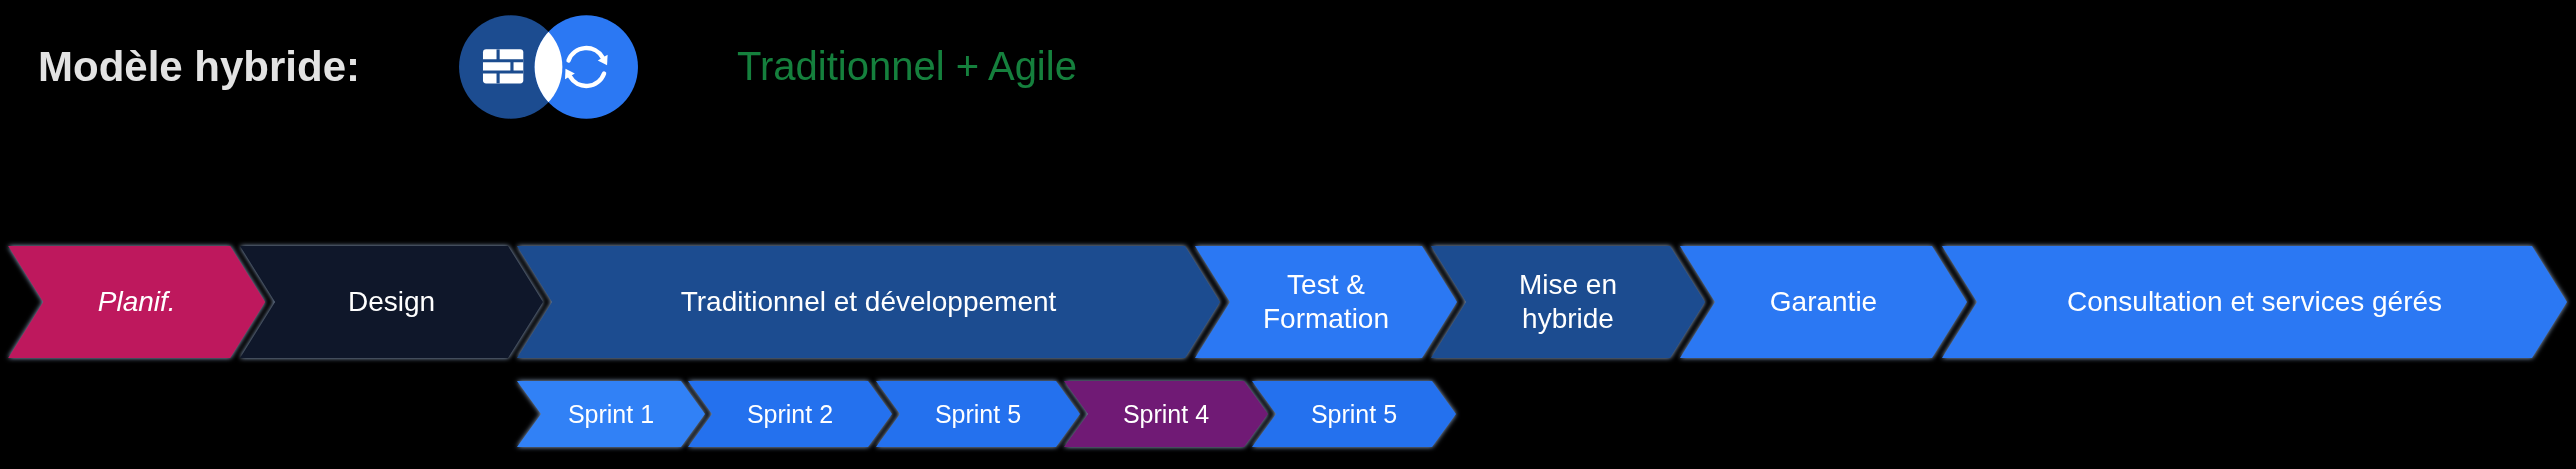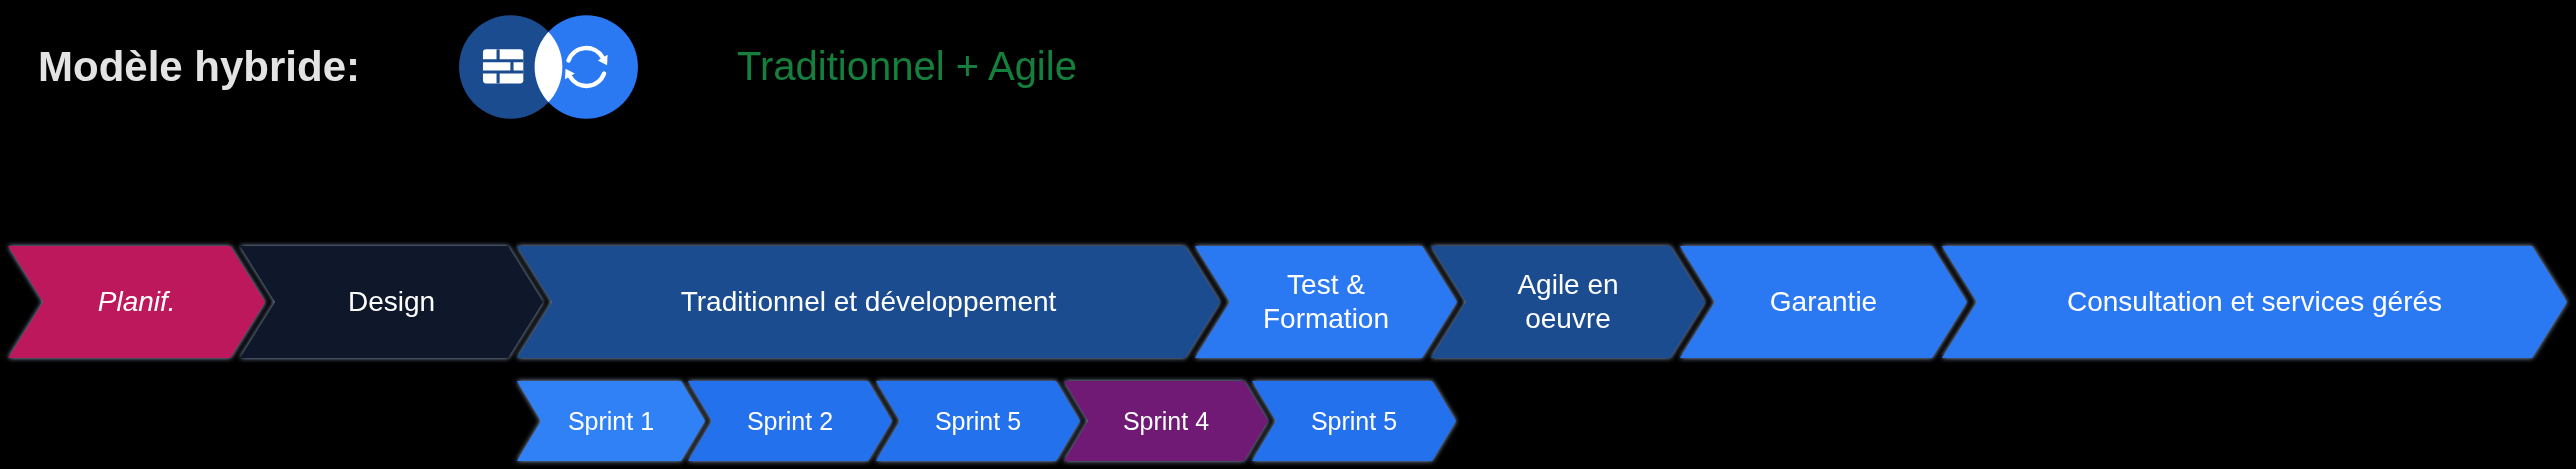--- a/index.html
+++ b/index.html
@@ -9,21 +9,21 @@
 
   
   .hdr{position:absolute;left:38px;top:8.8px;display:flex;align-items:center;gap:94px}
   .title{font-size:42px;font-weight:700;color:#e3e3e3}
   .subtitle{font-size:40px;font-weight:400;color:#15803d}
   .venn svg{display:block}
 
   
   .chev{position:absolute;filter:drop-shadow(0 0 2.5px rgba(186,214,255,.85))}
   .big{top:246px;height:112px}
-  .sprint{top:381px;height:80px}
+  .sprint{top:381px;height:66px}
   .fill{width:100%;height:100%;display:flex;flex-direction:column;align-items:center;
         justify-content:center;color:#fff;text-align:center;line-height:1.22}
   .big .fill{font-size:28px;padding:0 49px;
     clip-path:polygon(0 0,calc(100% - 35px) 0,100% 50%,calc(100% - 35px) 100%,0 100%,35px 50%)}
   .sprint .fill{font-size:25px;padding:0 35px;
     clip-path:polygon(0 0,calc(100% - 24px) 0,100% 50%,calc(100% - 24px) 100%,0 100%,24px 50%)}
   .lbl{display:block;white-space:nowrap}
 </style>
 </head>
 <body>
@@ -87,22 +87,22 @@
 
     <div class="chev big" style="left:1195px;width:262px">
       <div class="fill" style="background: rgb(43, 120, 243);">
         <span class="lbl">Test &amp;</span>
         <span class="lbl">Formation</span>
       </div>
     </div>
 
     <div class="chev big" style="left:1431px;width:274px">
       <div class="fill" style="background: rgb(28, 76, 144);">
-        <span class="lbl">Agile en</span>
-        <span class="lbl">oeuvre</span>
+        <span class="lbl">Mise en</span>
+        <span class="lbl">hybride</span>
       </div>
     </div>
 
     <div class="chev big" style="left:1680px;width:287px">
       <div class="fill" style="background: rgb(43, 120, 243);">
         <span class="lbl">Garantie</span>
       </div>
     </div>
 
     <div class="chev big" style="left:1942px;width:625px">

